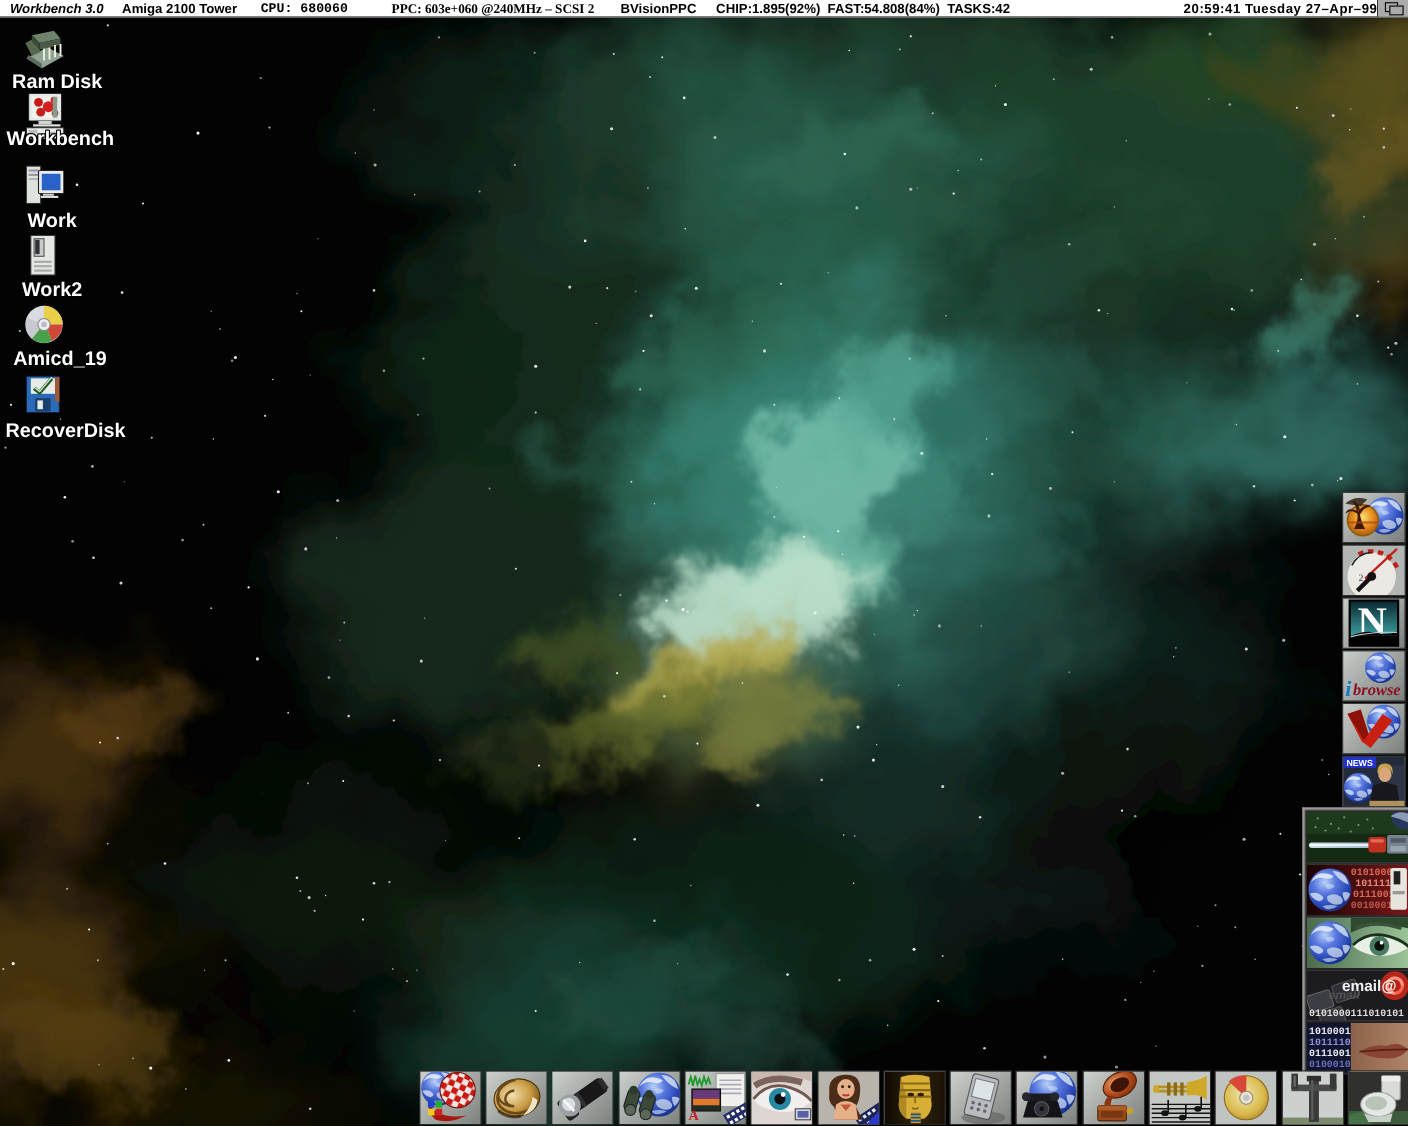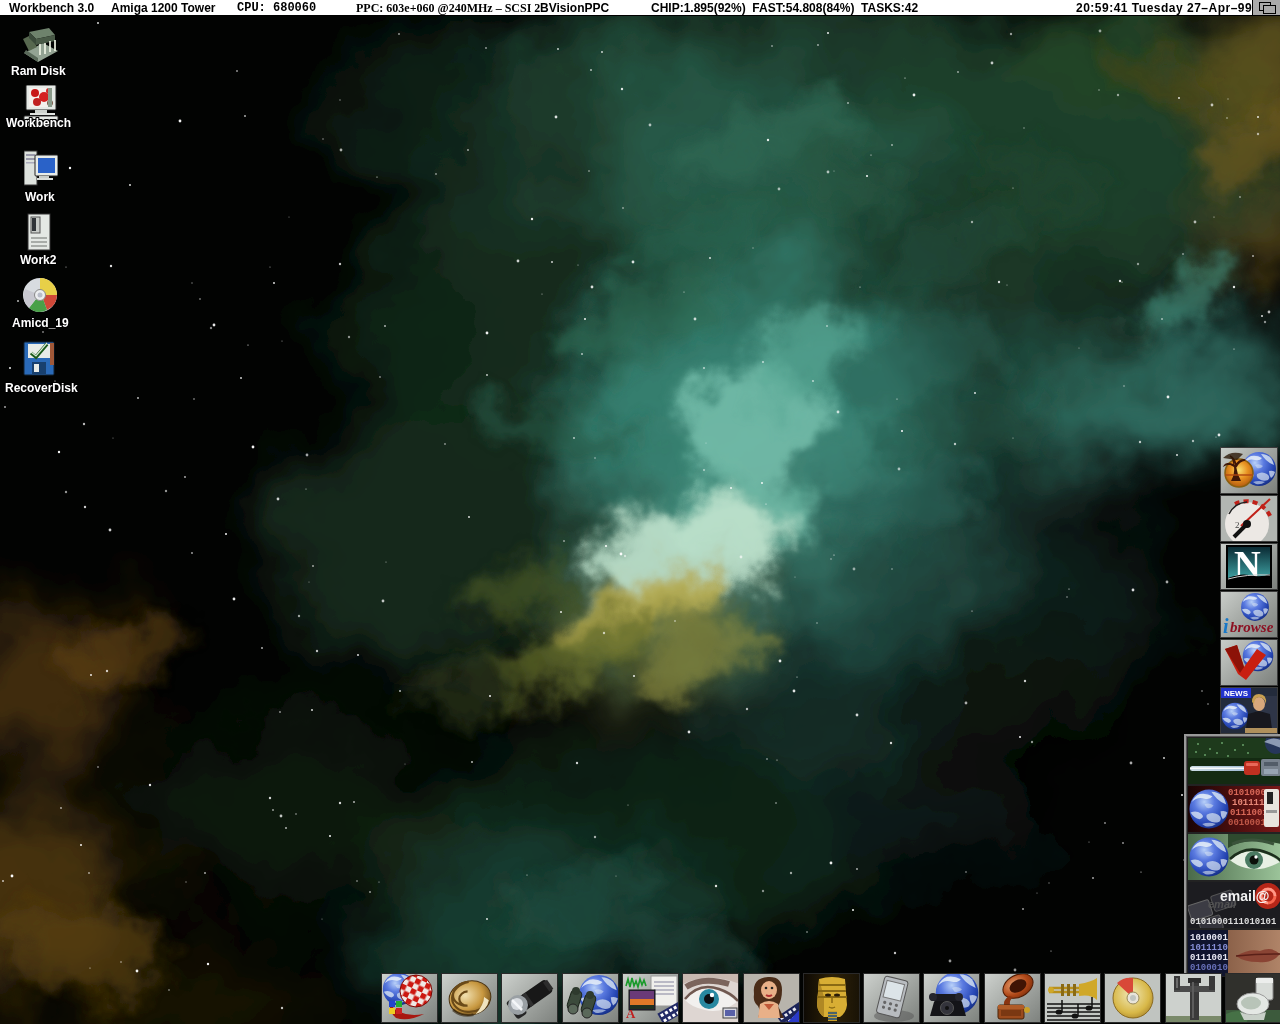--- a/index.html
+++ b/index.html
@@ -1,16 +1,16 @@
 <!DOCTYPE html>
 <html><head><meta charset="utf-8"><style>
 html,body{margin:0;padding:0;background:#000;}
 body{width:1280px;height:1024px;position:relative;overflow:hidden;font-family:"Liberation Sans",sans-serif;}
 .abs{position:absolute;}
-.lbl{position:absolute;color:#fff;font-weight:bold;font-size:12px;white-space:nowrap;
+.lbl{position:absolute;color:#fff;font-weight:bold;font-size:18px;white-space:nowrap;
  text-shadow:1px 0 0 #000,-1px 0 0 #000,0 1px 0 #000,0 -1px 0 #000,1px 1px 0 #000,-1px -1px 0 #000,1px -1px 0 #000,-1px 1px 0 #000;}
 .bart{position:absolute;top:1px;color:#000;font-weight:bold;font-size:12px;white-space:nowrap;}
 </style></head>
 <body>
 <svg width="1280" height="1024" viewBox="0 0 1280 1024" style="position:absolute;left:0;top:0">
 <defs>
 <filter id="big" x="-30%" y="-30%" width="160%" height="160%">
   <feTurbulence type="fractalNoise" baseFrequency="0.011" numOctaves="4" seed="11" result="n"></feTurbulence>
   <feGaussianBlur in="SourceGraphic" stdDeviation="30" result="b"></feGaussianBlur>
   <feDisplacementMap in="b" in2="n" scale="115" xChannelSelector="R" yChannelSelector="G"></feDisplacementMap>
@@ -346,25 +346,25 @@
       <circle cx="1011" cy="34" r="1.2" fill="#fff" fill-opacity="0.56"></circle>
       <circle cx="472" cy="762" r="0.9" fill="#fff" fill-opacity="0.79"></circle>
       <circle cx="1051" cy="951" r="0.6" fill="#fff" fill-opacity="0.84"></circle>
       <circle cx="604" cy="633" r="1.2" fill="#fff" fill-opacity="0.66"></circle>
       <circle cx="780" cy="661" r="1.4" fill="#fff" fill-opacity="0.91"></circle>
       <circle cx="1162" cy="319" r="1.0" fill="#fff" fill-opacity="0.56"></circle>
     </g>
 </svg>
 
 <div class="abs" style="left:0;top:0;width:1280px;height:15px;background:#fff;border-bottom:1px solid #000;">
-  <span class="bart" style="left:9px;">Workbench 3.0</span>
-  <span class="bart" style="left:111px;">Amiga 1200 Tower</span>
+  <span class="bart" style="left:9px;font-style:italic;">Workbench 3.0</span>
+  <span class="bart" style="left:111px;">Amiga 2100 Tower</span>
   <span class="bart" style="left:237px;font-family:Liberation Mono, monospace;">CPU: 680060</span>
   <span class="bart" style="left:356px;font-family:Liberation Serif, serif;">PPC: 603e+060 @240MHz – SCSI 2</span>
-  <span class="bart" style="left:540px;">BVisionPPC</span>
+  <span class="bart" style="left:564px;">BVisionPPC</span>
   <span class="bart" style="left:651px;">CHIP:1.895(92%)&nbsp; FAST:54.808(84%)&nbsp; TASKS:42</span>
   <span class="bart" style="left:1076px;letter-spacing:0.5px;">20:59:41 Tuesday 27–Apr–99</span>
   <div class="abs" style="left:1252px;top:0;width:1px;height:15px;background:#000;"></div>
   <div class="abs" style="left:1253px;top:0;width:27px;height:15px;background:#aaa;">
     <div class="abs" style="left:6px;top:2px;width:10px;height:7px;border:1px solid #000;background:#aaa;"></div>
     <div class="abs" style="left:10px;top:5px;width:11px;height:7px;border:1px solid #000;background:#aaa;"></div>
   </div>
 </div>
 
 <svg width="0" height="0" style="position:absolute">

